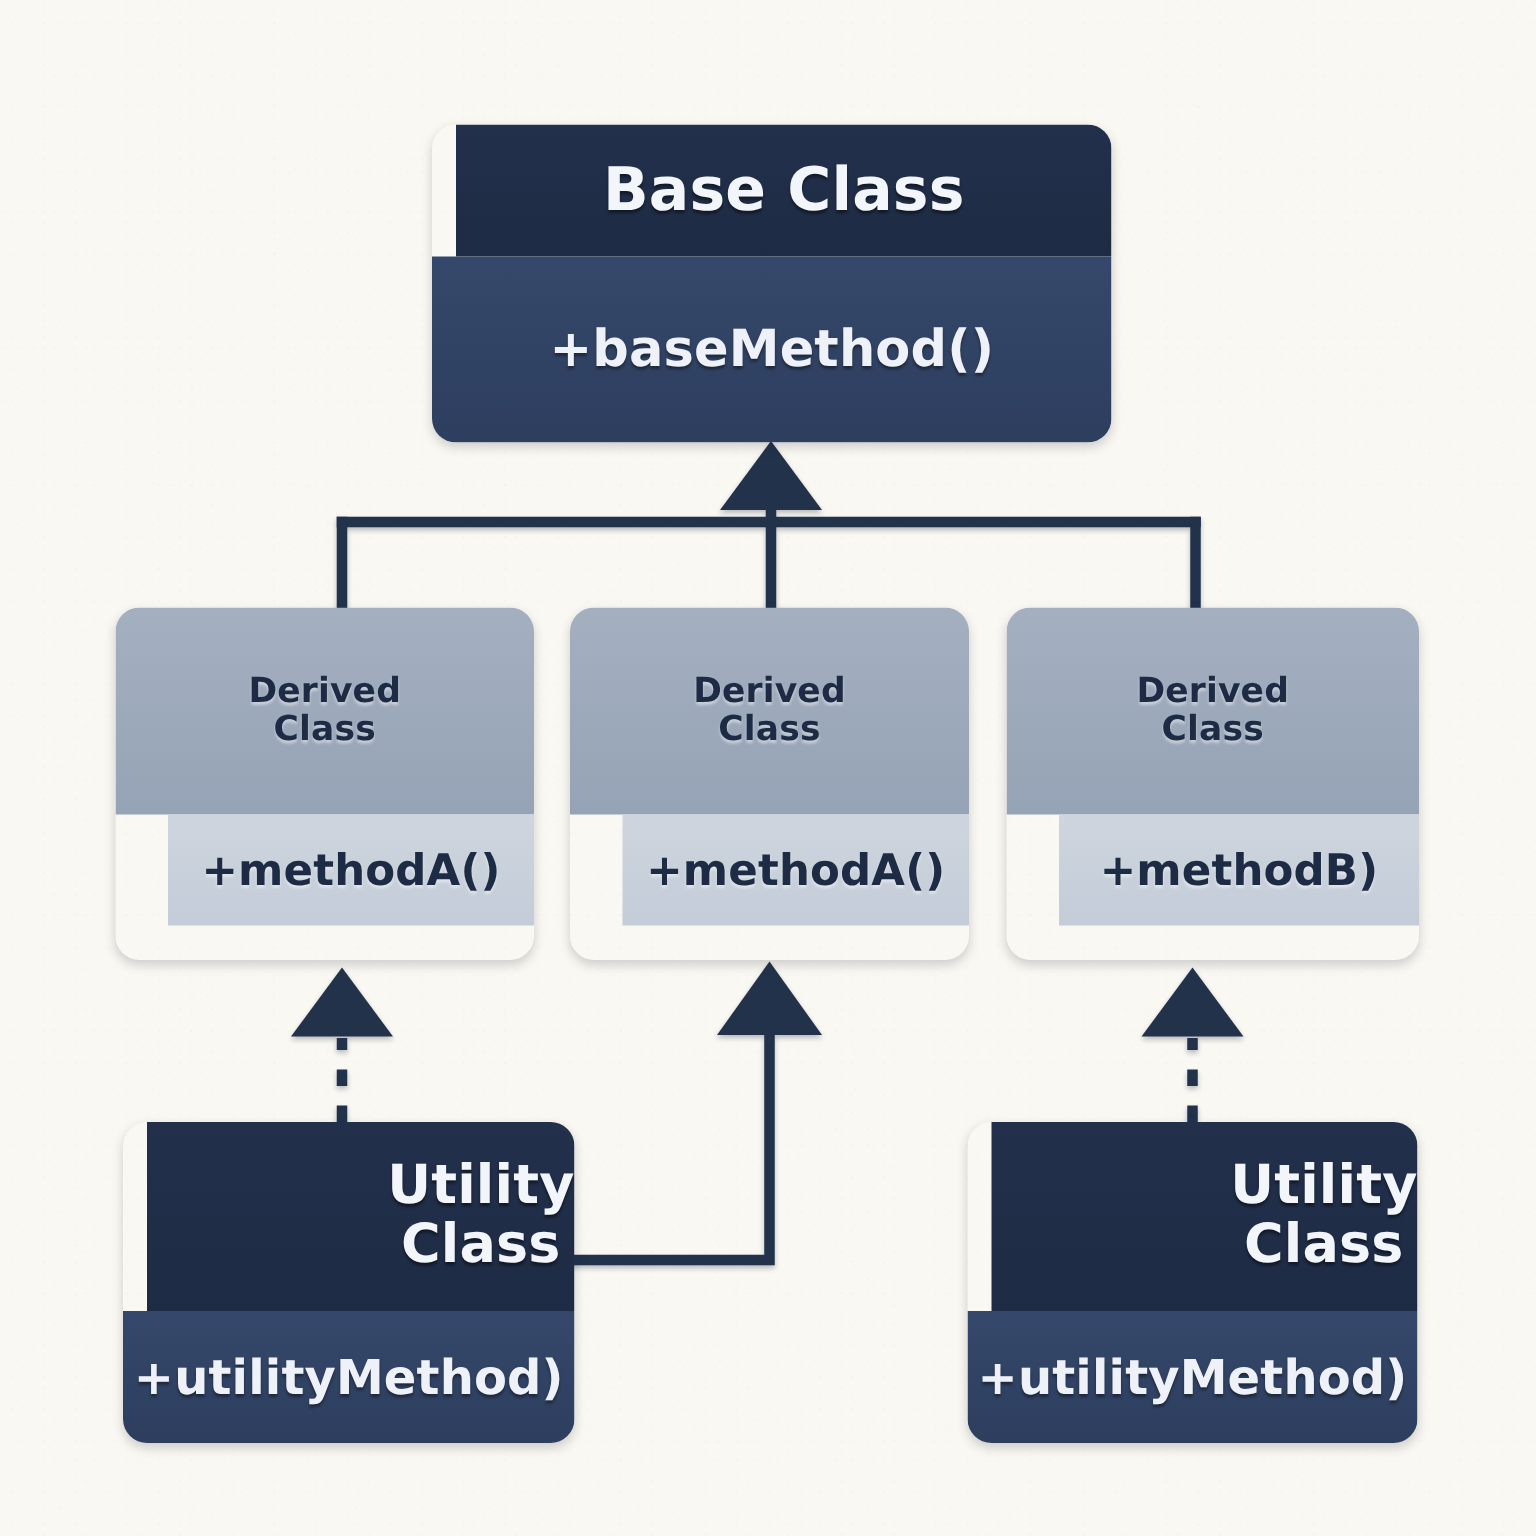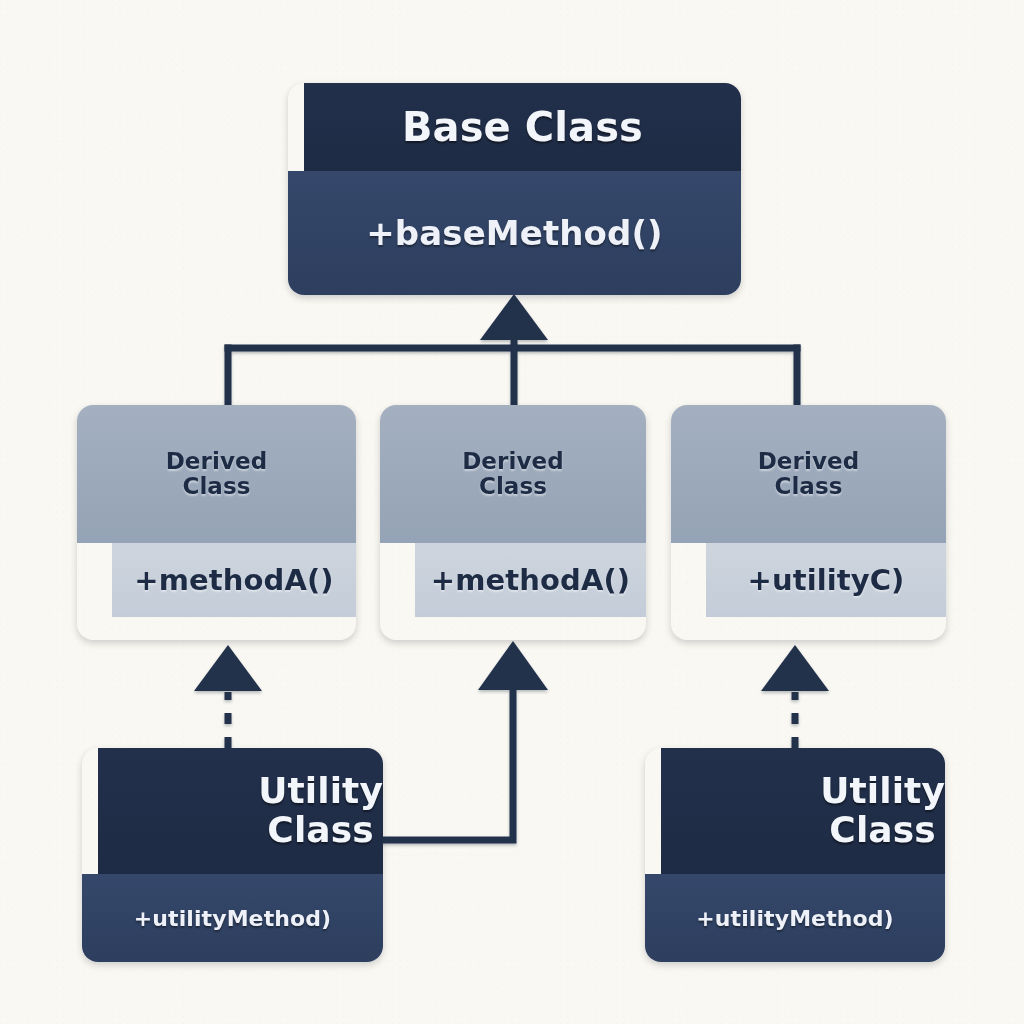--- a/index.html
+++ b/index.html
@@ -95,21 +95,21 @@
 
   .derived-node           { top: 405px; height: 235px; }
   .derived-node .head     { height: 138px; font-size: 23px; padding: 0 10px; }
   .derived-node .body     { height: 74px;  font-size: 29px; padding: 0 8px; margin-left: 35px; }
   #derived-class-a-node   { left: 77px;  width: 279px; }
   #derived-class-b-node   { left: 380px; width: 266px; }
   #derived-class-c-node   { left: 671px; width: 275px; }
 
   .utility-node           { top: 748px; height: 214px; }
   .utility-node .head     { height: 132px; font-size: 36px; justify-content: flex-end; }
-  .utility-node .body     { height: 92px;  font-size: 22px; }
+  .utility-node .body     { height: 92px;  font-size: 32px; }
   #utility-class-left-node  { left: 82px;  width: 301px; }
   #utility-class-right-node { left: 645px; width: 300px; }
 
   .stack-line { display: block; }
 </style>
 </head>
 <body>
 
 <div id="canvas">
 
@@ -189,21 +189,21 @@
   </div>
 
   <div class="node box light derived-node" id="derived-class-c-node">
     <div class="head">
       <span>
         <span class="stack-line">Derived</span>
         <span class="stack-line">Class</span>
       </span>
     </div>
     <div class="body">
-      <span>+utilityC)</span>
+      <span>+methodB)</span>
     </div>
   </div>
 
   <div class="node box dark utility-node" id="utility-class-left-node">
     <div class="head">
       <span>
         <span class="stack-line">Utility</span>
         <span class="stack-line">Class</span>
       </span>
     </div>

